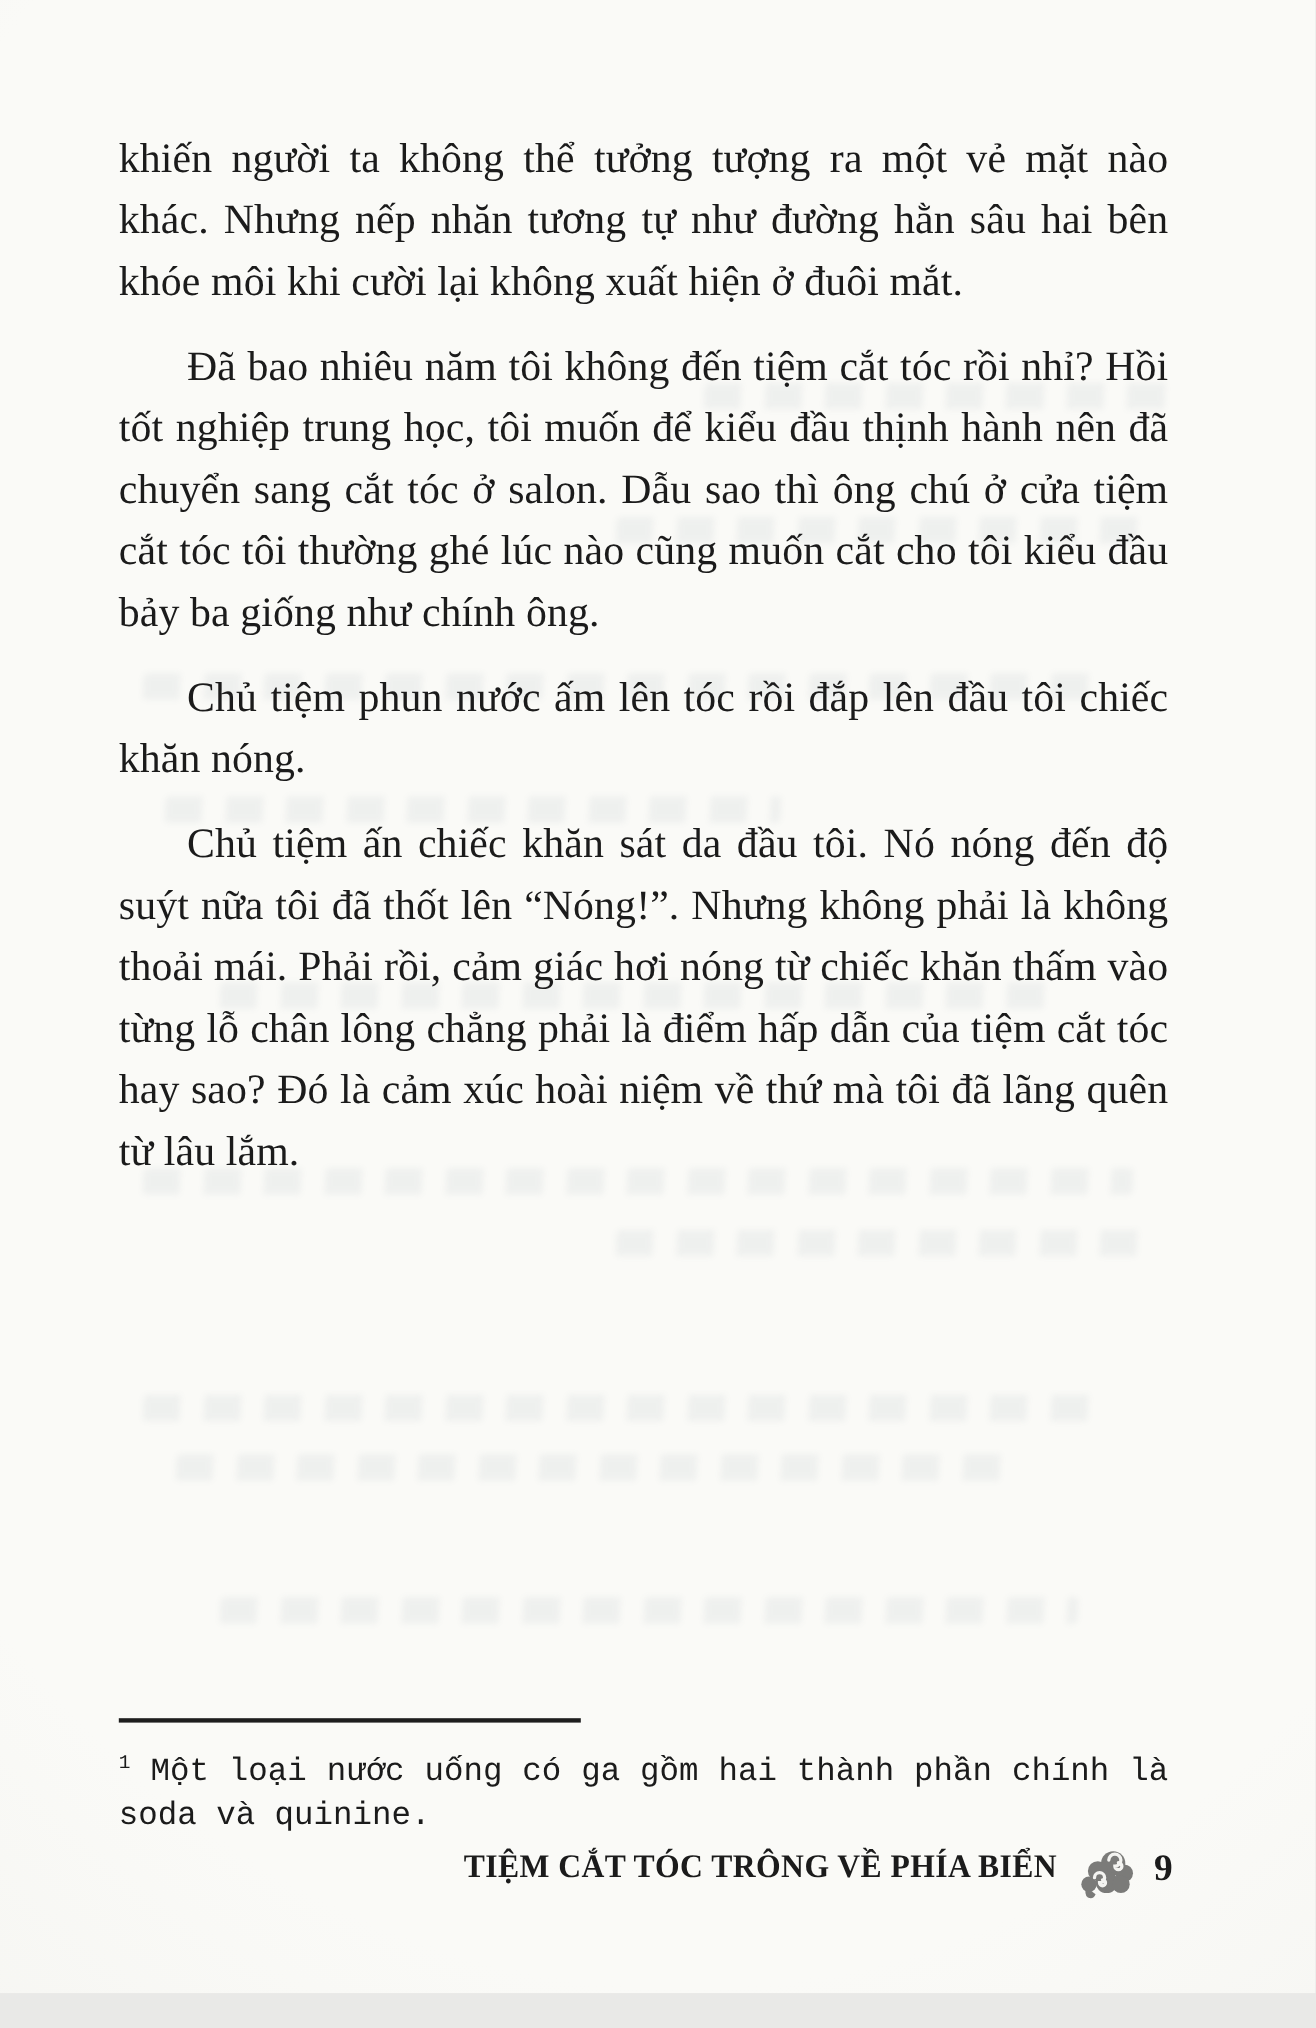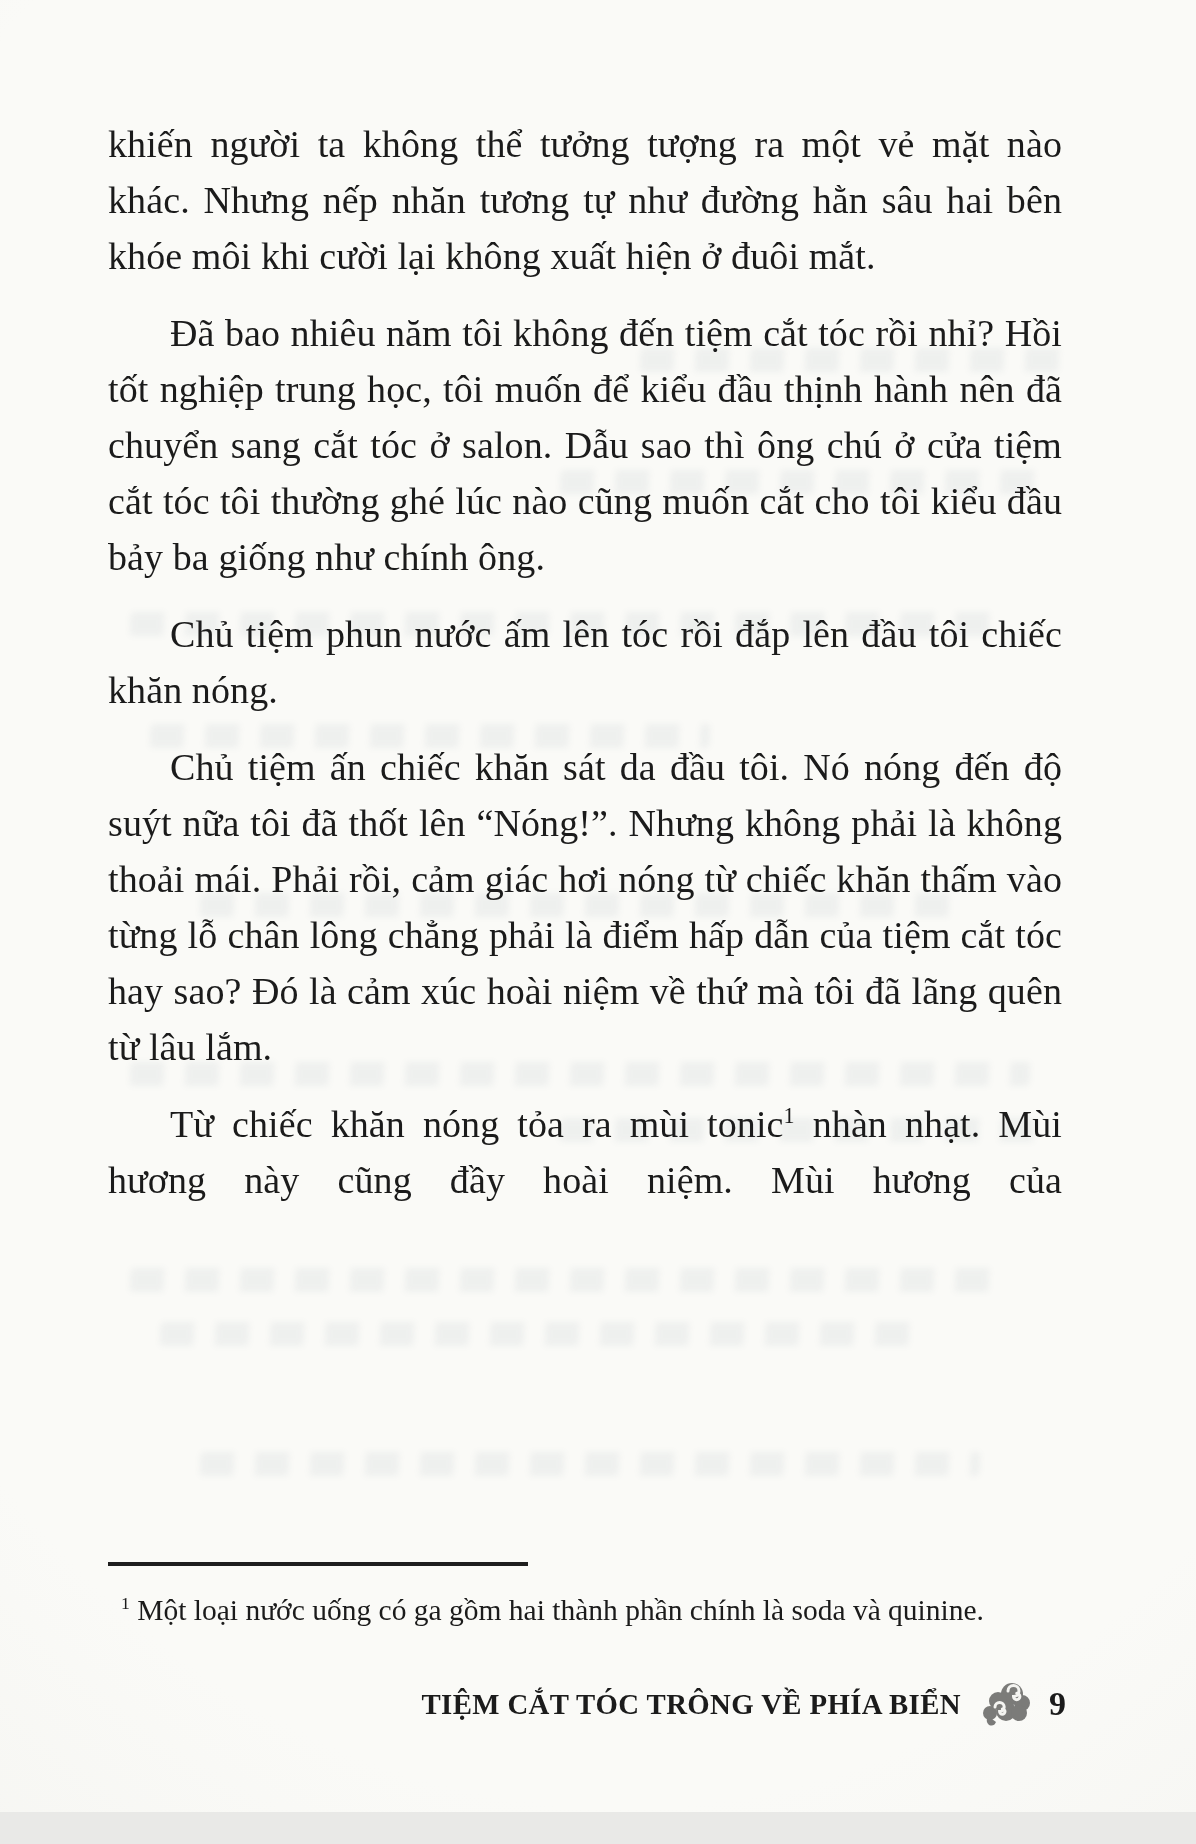--- a/index.html
+++ b/index.html
@@ -64,38 +64,39 @@
     left:108px;
     right:134px;
     top:1562px;
   }
   .footnote-rule{
     width:420px;
     height:4px;
     background:#1e1e1e;
   }
   .footnote{
-    margin:24px 0 0 13px;
+    margin:24px 0 0 0;
     font-size:29.5px;
     line-height:40px;
     text-align:justify;
+    font-family:Liberation Mono, monospace;
   }
   .footnote sup{
     font-size:60%;
     line-height:0;
     vertical-align:super;
   }
 
   .footer{
     position:absolute;
     left:108px;
     right:130px;
     top:1680px;
     display:flex;
-    align-items:center;
+    align-items:flex-start;
     justify-content:flex-end;
     gap:15px;
   }
   .running-title{
     font-weight:700;
     font-size:30px;
     letter-spacing:.4px;
     white-space:nowrap;
     transform:scaleX(.96);
     transform-origin:right center;
@@ -120,21 +121,20 @@
   <div class="smudge" style="top:1118px;left:560px;width:480px;"></div>
   <div class="smudge" style="top:1268px;left:130px;width:880px;"></div>
   <div class="smudge" style="top:1322px;left:160px;width:760px;"></div>
   <div class="smudge" style="top:1452px;left:200px;width:780px;"></div>
 
   <div class="body-text">
     <p class="no-indent">khiến người ta không thể tưởng tượng ra một vẻ mặt nào khác. Nhưng nếp nhăn tương tự như đường hằn sâu hai bên khóe môi khi cười lại không xuất hiện ở đuôi mắt.</p>
     <p>Đã bao nhiêu năm tôi không đến tiệm cắt tóc rồi nhỉ? Hồi tốt nghiệp trung học, tôi muốn để kiểu đầu thịnh hành nên đã chuyển sang cắt tóc ở salon. Dẫu sao thì ông chú ở cửa tiệm cắt tóc tôi thường ghé lúc nào cũng muốn cắt cho tôi kiểu đầu bảy ba giống như chính ông.</p>
     <p>Chủ tiệm phun nước ấm lên tóc rồi đắp lên đầu tôi chiếc khăn nóng.</p>
     <p>Chủ tiệm ấn chiếc khăn sát da đầu tôi. Nó nóng đến độ suýt nữa tôi đã thốt lên “Nóng!”. Nhưng không phải là không thoải mái. Phải rồi, cảm giác hơi nóng từ chiếc khăn thấm vào từng lỗ chân lông chẳng phải là điểm hấp dẫn của tiệm cắt tóc hay sao? Đó là cảm xúc hoài niệm về thứ mà tôi đã lãng quên từ lâu lắm.</p>
-    <p class="force-last"><span>Từ chiếc khăn nóng tỏa ra mùi tonic</span><sup class="fn-ref">1</sup><span> nhàn nhạt. Mùi hương này cũng đầy hoài niệm. Mùi hương của</span></p>
   </div>
 
   <div class="footnote-area">
     <div class="footnote-rule"></div>
     <p class="footnote"><sup>1</sup> <span>Một loại nước uống có ga gồm hai thành phần chính là soda và quinine.</span></p>
   </div>
 
   <div class="footer">
     <span class="running-title">TIỆM CẮT TÓC TRÔNG VỀ PHÍA BIỂN</span>
     <svg class="ornament" width="58" height="48" viewBox="0 0 58 48" aria-hidden="true">

